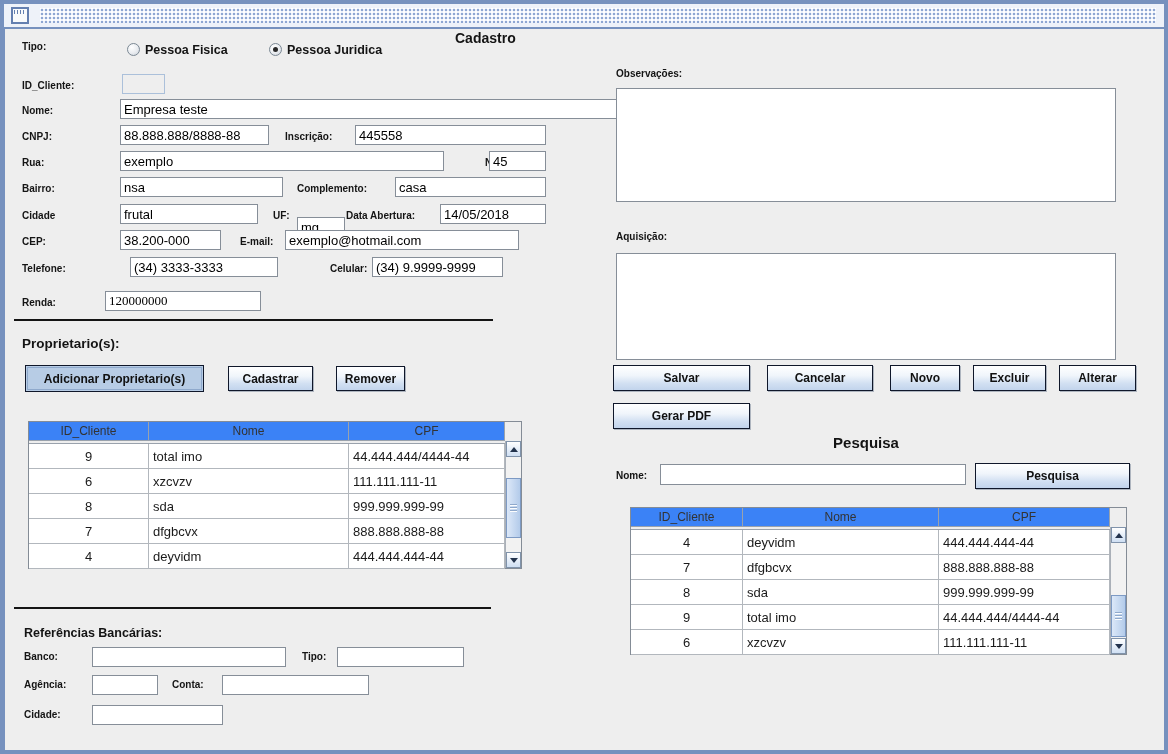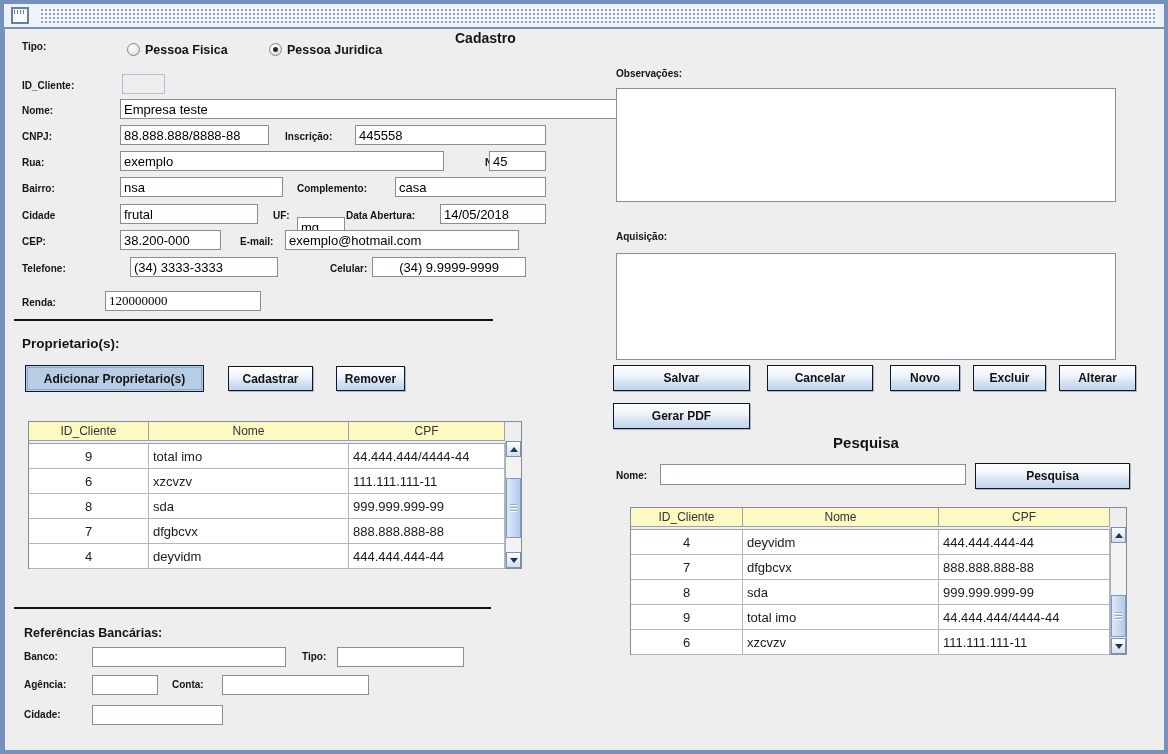--- a/index.html
+++ b/index.html
@@ -32,21 +32,21 @@
     border:1px solid #0f172a;box-shadow:1px 1px 0 rgba(96,110,134,.45);cursor:default;white-space:nowrap;}
   .btn-focus{background:#b7cce5;box-shadow:none;}
   .btn-focus::after{content:"";position:absolute;inset:1px;border:1px solid #8fa9cc;}
   .radio{position:absolute;width:13px;height:13px;border-radius:50%;border:1px solid #7b8894;box-sizing:border-box;
     background:radial-gradient(circle at 35% 30%,#ffffff 0%,#e9ecf0 55%,#c9d0d8 100%);}
   .radio.sel::after{content:"";position:absolute;left:3px;top:3px;width:5px;height:5px;border-radius:50%;background:#2a2a2a;}
   .sep{position:absolute;height:2px;background:#141414;}
   
   .jtable{position:absolute;box-sizing:border-box;border:1px solid #848c96;background:#eeeeee;}
   .thead{display:flex;height:19px;}
-  .th{box-sizing:border-box;border-right:1px solid #9aa2ac;border-bottom:1px solid #9aa2ac;background:#fef9c3;
+  .th{box-sizing:border-box;border-right:1px solid #9aa2ac;border-bottom:1px solid #9aa2ac;background:#3b82f6;
     font-size:12px;color:#333;display:flex;align-items:center;justify-content:center;}
   .tbody{position:absolute;left:0;top:21px;border-top:1px solid #9aa2ac;}
   .tr{display:flex;height:25px;box-sizing:border-box;background:#fff;border-bottom:1px solid #b2b7bd;}
   .td{box-sizing:border-box;border-right:1px solid #b2b7bd;font-size:13px;color:#1a1a1a;
     display:flex;align-items:center;padding:0 4px;overflow:hidden;white-space:nowrap;}
   .td.c{justify-content:center;}
   .vscroll{position:absolute;top:19px;right:0;bottom:0;width:16px;background:#f2f2f2;border-left:1px solid #aab0b8;box-sizing:border-box;}
   .sb-btn{position:absolute;left:0;width:15px;height:16px;box-sizing:border-box;display:flex;align-items:center;justify-content:center;
     background:linear-gradient(180deg,#ffffff,#cfdff3);border:1px solid #8093ab;}
   .sb-up{top:0;}.sb-down{bottom:0;}
@@ -107,21 +107,21 @@
   <input class="tf" style="left: 440px; top: 204px; width: 106px;" value="14/05/2018">
 
   <div class="lbl" style="left:22px;top:236px;">CEP:</div>
   <input class="tf" style="left: 120px; top: 230px; width: 101px;" value="38.200-000">
   <div class="lbl" style="left:240px;top:236px;">E-mail:</div>
   <input class="tf" style="left: 285px; top: 230px; width: 234px;" value="exemplo@hotmail.com">
 
   <div class="lbl" style="left:22px;top:263px;">Telefone:</div>
   <input class="tf" style="left: 130px; top: 257px; width: 148px;" value="(34) 3333-3333">
   <div class="lbl" style="left:330px;top:263px;">Celular:</div>
-  <input class="tf" style="left: 372px; top: 257px; width: 154px; text-align: center;" value="(34) 9.9999-9999">
+  <input class="tf" style="left: 372px; top: 257px; width: 131px;" value="(34) 9.9999-9999">
 
   <div class="lbl" style="left:22px;top:297px;">Renda:</div>
   <input class="tf" style="left: 105px; top: 291px; width: 156px; font-family: Liberation Serif, serif;" value="120000000">
 
   <div class="sep" style="left:14px;top:319px;width:479px;"></div>
 
   <div class="h1" style="left:22px;top:336px;font-size:13.5px;">Proprietario(s):</div>
   <div class="btn btn-focus" style="left:25px;top:365px;width:179px;height:27px;">Adicionar Proprietario(s)</div>
   <div class="btn" style="left:228px;top:366px;width:85px;height:25px;">Cadastrar</div>
   <div class="btn" style="left:336px;top:366px;width:69px;height:25px;">Remover</div>

